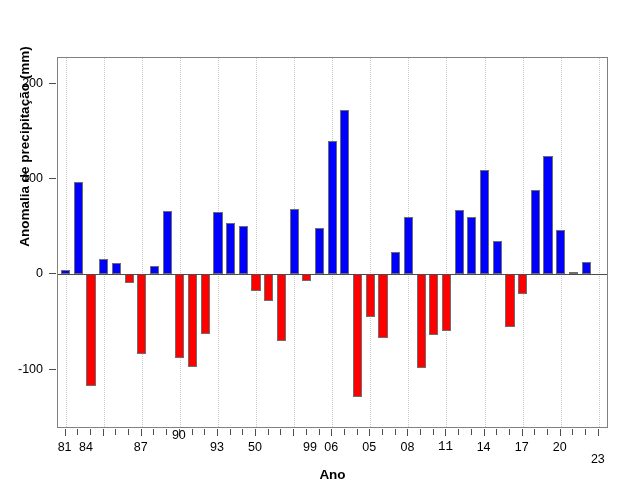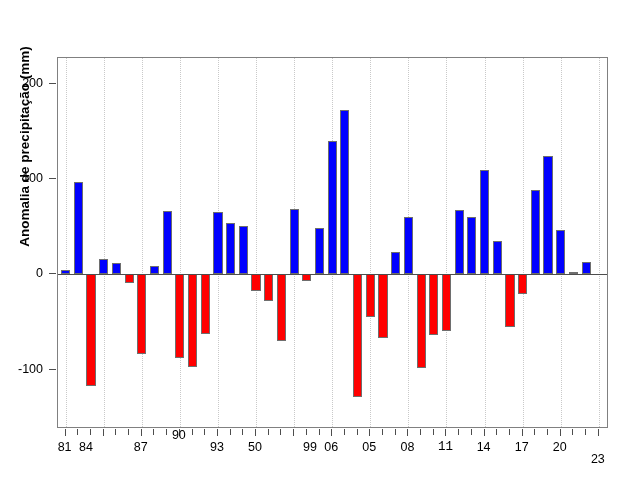--- a/index.html
+++ b/index.html
@@ -264,14 +264,15 @@
       <div class="xtick-label" style="left: 310px; top: 440px;">99</div>
       <div class="xtick-label" style="left: 331.23px; top: 440px;">06</div>
       <div class="xtick-label" style="left: 369.318px; top: 440px;">05</div>
       <div class="xtick-label" style="left: 407.406px; top: 440px;">08</div>
       <div class="xtick-label" style="left: 445.493px; top: 440px; font-family: Liberation Mono, monospace;">11</div>
       <div class="xtick-label" style="left: 483.581px; top: 440px;">14</div>
       <div class="xtick-label" style="left: 521.668px; top: 440px;">17</div>
       <div class="xtick-label" style="left: 559.756px; top: 440px;">20</div>
       <div class="xtick-label" style="left: 597.843px; top: 440px; margin-top: 12px;">23</div>
     </div>
+  <div class="xlab">Ano</div>
 
 </div>
 
 </body></html>

